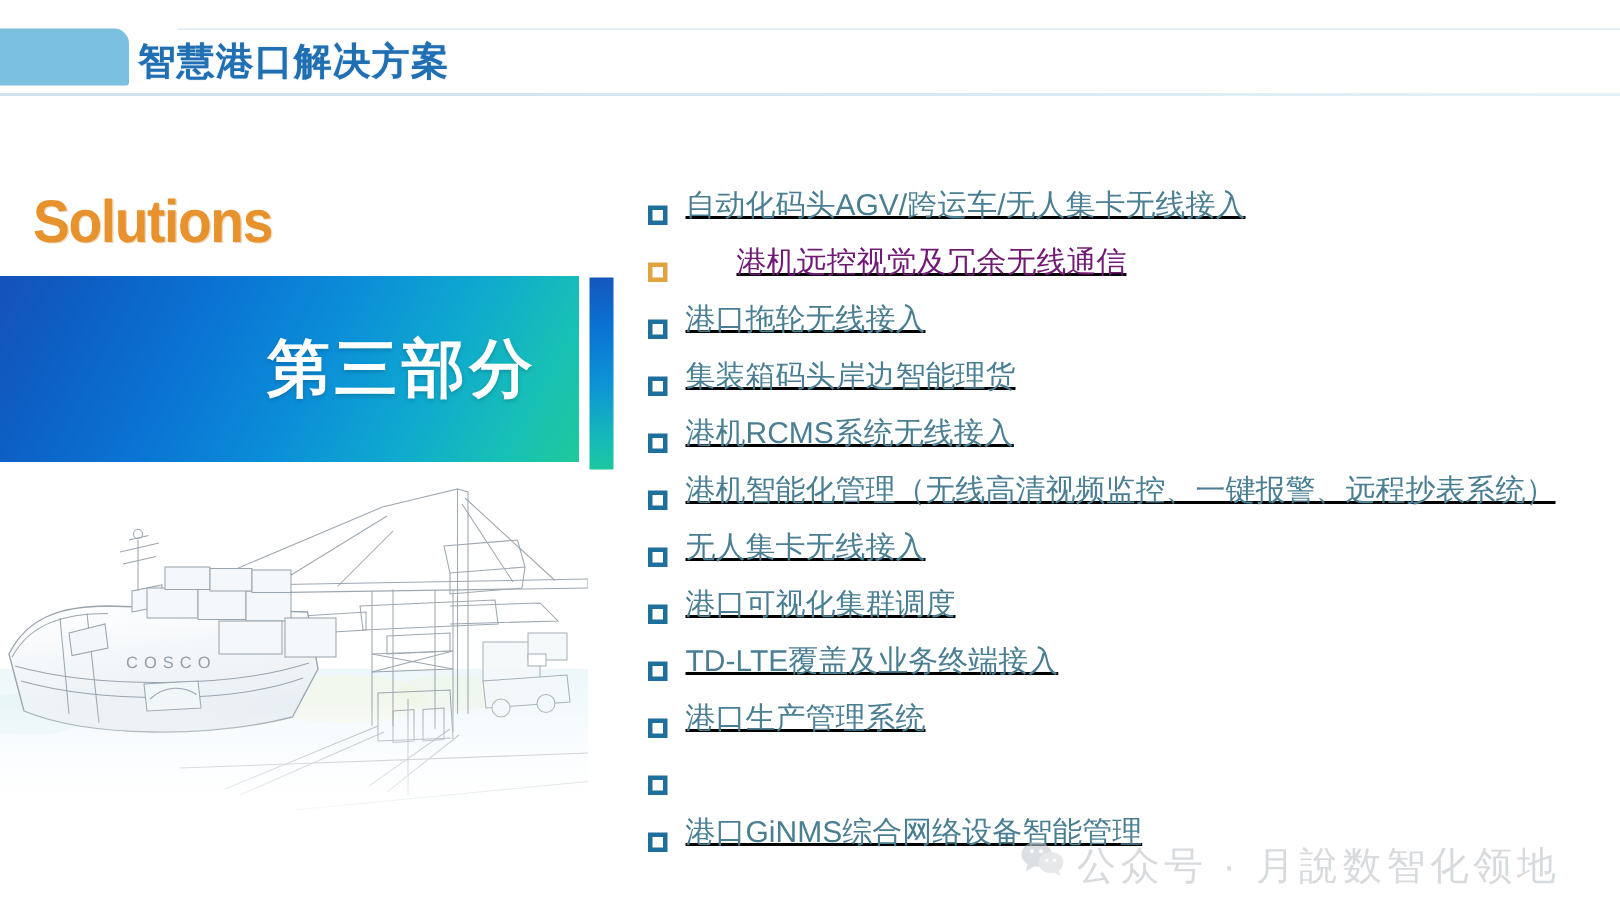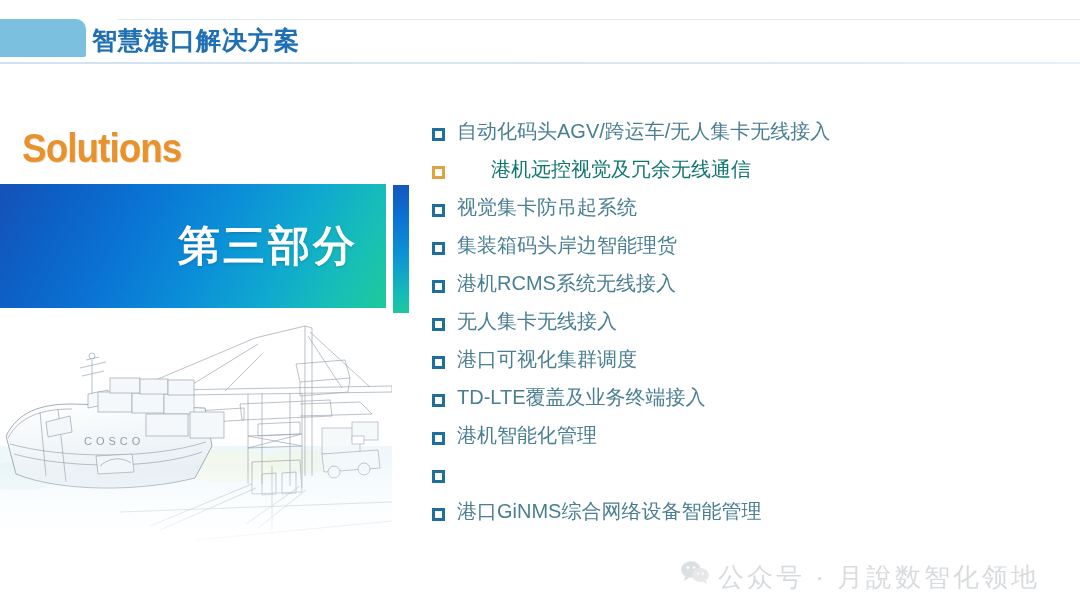--- a/index.html
+++ b/index.html
@@ -78,39 +78,39 @@
   .illus{
     position:absolute;left:0;top:316px;width:392px;height:232px;
     overflow:hidden;
   }
   .illus svg{display:block;}
 
   
   .list{position:absolute;left:432px;top:112px;width:640px;}
   .row{
     position:relative;height:38px;
-    display:flex;align-items:center;
+    display:flex;align-items:flex-end;text-decoration:underline;
   }
   .bul{
     width:13px;height:13px;flex:0 0 13px;
     border:3px solid #1f6f9c;
     background:#ffffff;
     margin-top:7px;
     box-sizing:border-box;
   }
   .row.alt .bul{border-color:#dfa340;}
   .txt{
     margin-left:12px;
     font-size:20px;
     color:#4a7f93;
     white-space:nowrap;
     line-height:26px;
     font-weight:400;
   }
-  .row.alt .txt{color:#0f766e;margin-left:46px;}
+  .row.alt .txt{color:#701a75;margin-left:46px;}
 
   
   .wm{
     position:absolute;left:680px;top:560px;
     display:flex;align-items:flex-start;
     opacity:.55;
   }
   .wm-icon{width:30px;height:24px;flex:0 0 30px;margin-right:8px;}
   .wm-text{
     font-size:26px;color:#b9bfc4;letter-spacing:3px;white-space:nowrap;
@@ -259,45 +259,49 @@
     <div class="row">
       <span class="bul"></span>
       <span class="txt">自动化码头AGV/跨运车/无人集卡无线接入</span>
     </div>
     <div class="row alt">
       <span class="bul"></span>
       <span class="txt">港机远控视觉及冗余无线通信</span>
     </div>
     <div class="row">
       <span class="bul"></span>
-      <span class="txt">视觉集卡防吊起系统</span>
+      <span class="txt">港口拖轮无线接入</span>
     </div>
     <div class="row">
       <span class="bul"></span>
       <span class="txt">集装箱码头岸边智能理货</span>
     </div>
     <div class="row">
       <span class="bul"></span>
       <span class="txt">港机RCMS系统无线接入</span>
     </div>
     <div class="row">
       <span class="bul"></span>
+      <span class="txt">港机智能化管理（无线高清视频监控、一键报警、远程抄表系统）</span>
+    </div>
+    <div class="row">
+      <span class="bul"></span>
       <span class="txt">无人集卡无线接入</span>
     </div>
     <div class="row">
       <span class="bul"></span>
       <span class="txt">港口可视化集群调度</span>
     </div>
     <div class="row">
       <span class="bul"></span>
       <span class="txt">TD-LTE覆盖及业务终端接入</span>
     </div>
     <div class="row">
       <span class="bul"></span>
-      <span class="txt">港机智能化管理</span>
+      <span class="txt">港口生产管理系统</span>
     </div>
     <div class="row">
       <span class="bul"></span>
     </div>
     <div class="row">
       <span class="bul"></span>
       <span class="txt">港口GiNMS综合网络设备智能管理</span>
     </div>
   </div>
 

